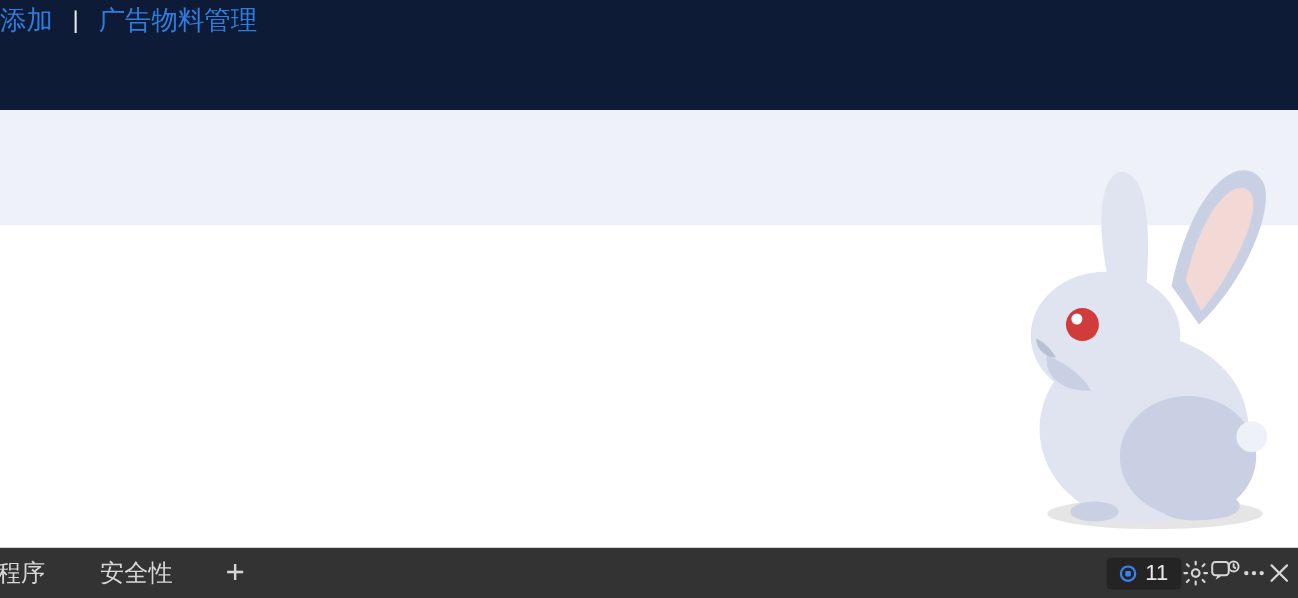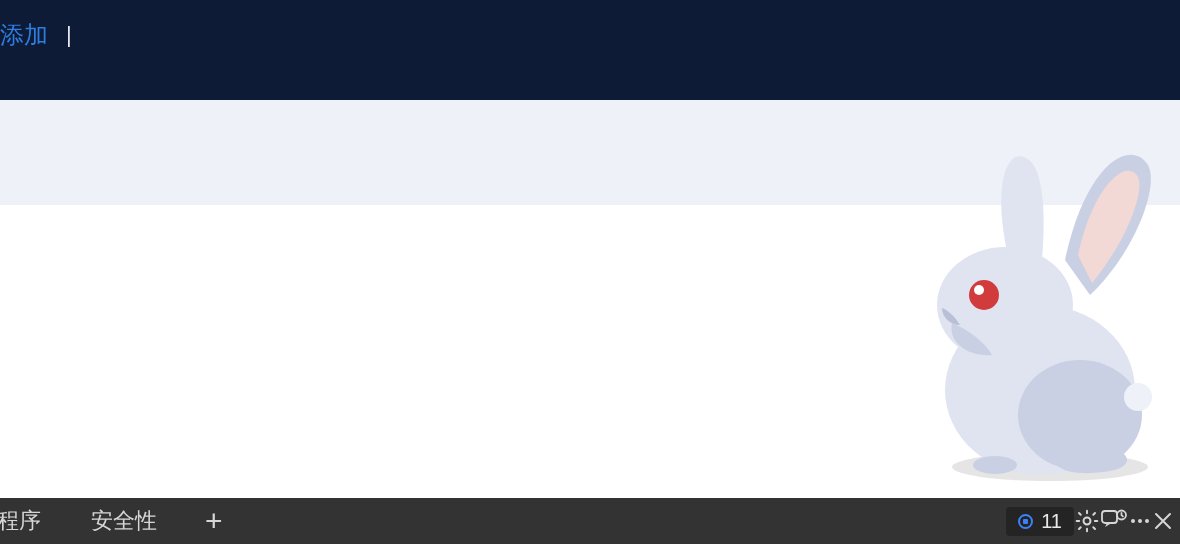--- a/index.html
+++ b/index.html
@@ -15,21 +15,21 @@
       height: 100px;
       background: #0d1b36;
       display: flex;
       align-items: flex-start;
       padding: 0 0 0 0;
     }
     .top-nav-inner {
       display: flex;
       align-items: center;
       gap: 18px;
-      padding-top: 19px;
+      padding-top: 2px;
     }
     .nav-link {
       color: #2f7de1;
       font-size: 24px;
       cursor: pointer;
       user-select: none;
     }
     .nav-sep {
       color: #ffffff;
       font-size: 22px;
@@ -135,20 +135,21 @@
       color: #d6d6d6;
     }
   </style>
 </head>
 <body>
 
 <div class="top-nav">
   <div class="top-nav-inner">
     <span class="nav-link">添加</span>
     <span class="nav-sep">|</span>
+    <span class="nav-link">广告物料管理</span>
   </div>
 </div>
 
 <div class="page-band"></div>
 
 <div class="page-content"></div>
 
 <div class="rabbit-wrap">
   <svg viewBox="0 0 270 340" width="270" height="340">
 

